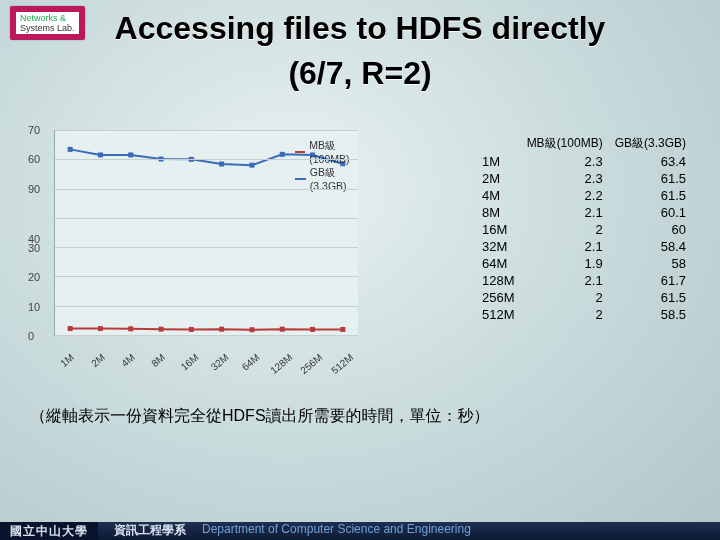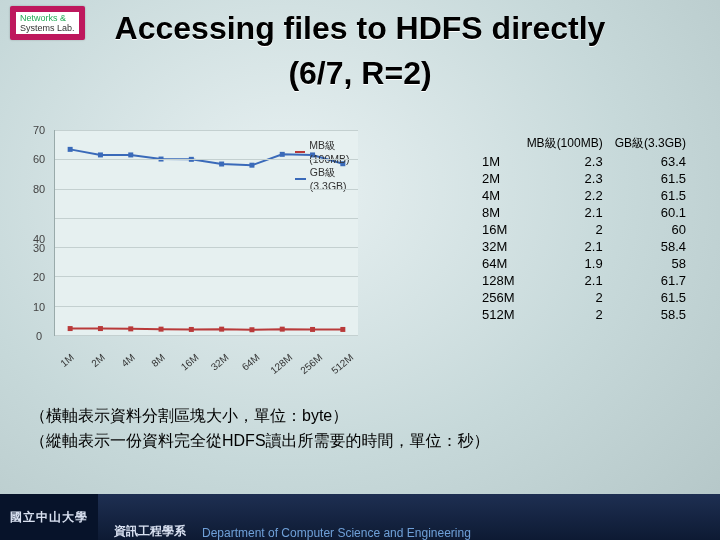--- a/index.html
+++ b/index.html
@@ -6,37 +6,37 @@
   body{width:720px;height:540px;font-family:"Arial","Microsoft JhengHei",sans-serif;background:#c7d9da;position:relative;overflow:hidden}
   .bg-grad{position:absolute;inset:0;background:radial-gradient(ellipse at 40% 35%,#e8f1f2 0%,#c7d9da 55%,#b3c5c6 100%)}
   .logo-badge{position:absolute;top:6px;left:10px;background:#fff;border:6px solid #be185d;border-radius:2px;padding:1px 4px;font-size:9px;line-height:10px;color:#333;box-shadow:0 0 2px rgba(0,0,0,.25)}
   .logo-badge div:first-child{color:#2a5;}
   .title{position:absolute;top:10px;left:0;right:0;text-align:center;font-size:32px;font-weight:bold;color:#000;text-shadow:0 1px 0 #fff}
   .title .l2{display:block;margin-top:8px}
 
   .chart{position:absolute;left:28px;top:130px;width:330px;height:230px}
   .plot{position:absolute;left:26px;top:0;right:0;bottom:24px;background:#e6f0f0;border-left:1px solid #9aa;border-bottom:1px solid #9aa}
   .grid-h{position:absolute;left:0;right:0;height:0;border-top:1px solid #c4d0d0}
-  .ylab{position:absolute;left:0;width:22px;text-align:center;font-size:11px;color:#444;transform:translateY(-50%)}
+  .ylab{position:absolute;left:0;width:22px;text-align:left;font-size:11px;color:#444;transform:translateY(-50%)}
   .xlabs{position:absolute;left:26px;right:0;bottom:0;height:24px}
   .xlab{position:absolute;bottom:0;font-size:10px;color:#333;transform:translateX(-50%) rotate(-40deg);transform-origin:100% 100%;white-space:nowrap}
   svg.series{position:absolute;inset:0}
   .legend{position:absolute;left:240px;top:8px;font-size:10.5px;color:#333}
   .legend .row{display:flex;align-items:center;gap:4px;margin:1px 0}
   .legend .sw{width:14px;height:2px}
 
   .data-table{position:absolute;right:28px;top:134px;font-size:13px;color:#000}
   table{border-collapse:collapse}
   td,th{padding:1px 6px;text-align:right;font-weight:normal}
   td:first-child{text-align:left}
   th{font-size:12px}
 
   .notes{position:absolute;left:30px;top:404px;font-size:16px;color:#000;line-height:1.55}
 
-  .footer{position:absolute;left:0;right:0;bottom:0;height:46px;background:linear-gradient(#1e2f52,#0d1a33);display:flex;align-items:flex-end;color:#d8e0f0;font-size:12px}
+  .footer{position:absolute;left:0;right:0;bottom:0;height:18px;background:linear-gradient(#1e2f52,#0d1a33);display:flex;align-items:flex-start;color:#d8e0f0;font-size:12px}
   .footer .uni{background:#07132a;height:100%;display:flex;align-items:center;padding:0 10px;font-weight:bold;letter-spacing:1px}
   .footer .zh{padding:0 16px;font-weight:bold}
   .footer .en{color:#6fa0d8;font-weight:normal}
 </style>
 </head>
 <body>
 
 <div class="bg-grad"></div>
 
 <div class="logo-badge">
@@ -104,21 +104,21 @@
       <div class="xlab" style="left: 65%;">64M</div>
       <div class="xlab" style="left: 75%;">128M</div>
       <div class="xlab" style="left: 85%;">256M</div>
       <div class="xlab" style="left: 95%;">512M</div>
     </div>
 <div class="ylab" style="top: 206px;">0</div>
     <div class="ylab" style="top: 176.571px;">10</div>
     <div class="ylab" style="top: 147.143px;">20</div>
     <div class="ylab" style="top: 117.714px;">30</div>
     <div class="ylab" style="top: 88.2857px; margin-top: 21px;">40</div>
-    <div class="ylab" style="top: 58.8571px;">80</div>
+    <div class="ylab" style="top: 58.8571px;">90</div>
     <div class="ylab" style="top: 29.4286px;">60</div>
     <div class="ylab" style="top: 0px;">70</div>
   </div>
 
 <div class="data-table">
   <table>
     <thead>
         <tr>
           <th></th>
           <th>MB級(100MB)</th>
@@ -174,21 +174,20 @@
         <tr>
           <td>512M</td>
           <td>2</td>
           <td>58.5</td>
         </tr>
       </tbody>
   </table>
 </div>
 
 <div class="notes">
-  <div>（橫軸表示資料分割區塊大小，單位：byte）</div>
   <div>（縱軸表示一份資料完全從HDFS讀出所需要的時間，單位：秒）</div>
 </div>
 
 <div class="footer">
   <div class="uni">國立中山大學</div>
   <div class="zh">資訊工程學系</div>
   <div class="en">Department of Computer Science and Engineering</div>
 </div>
 
 </body></html>

